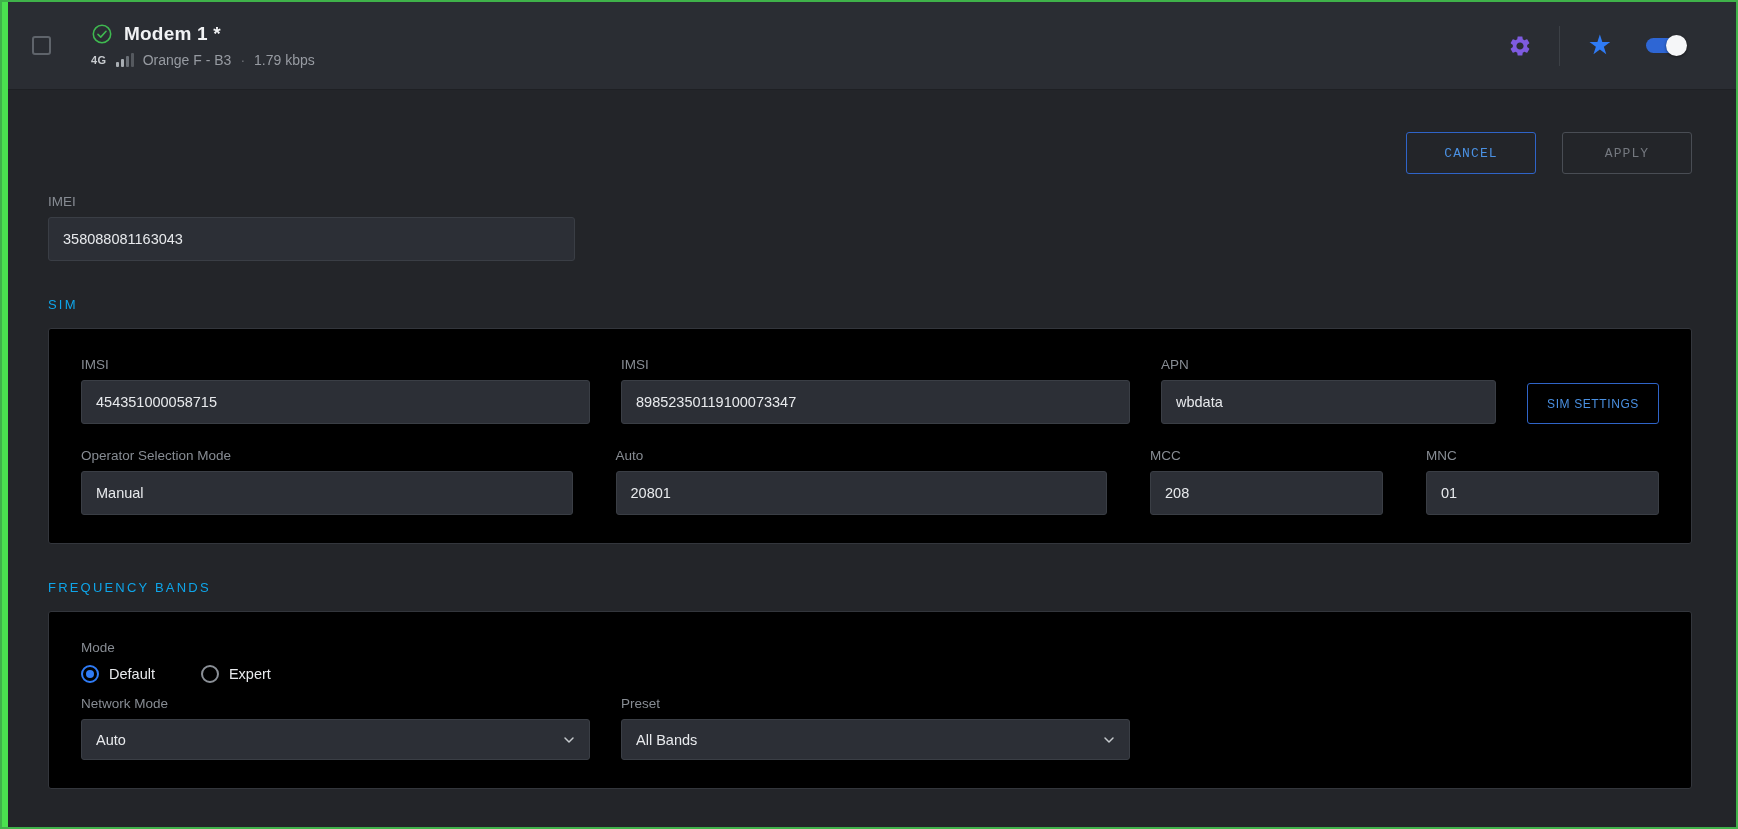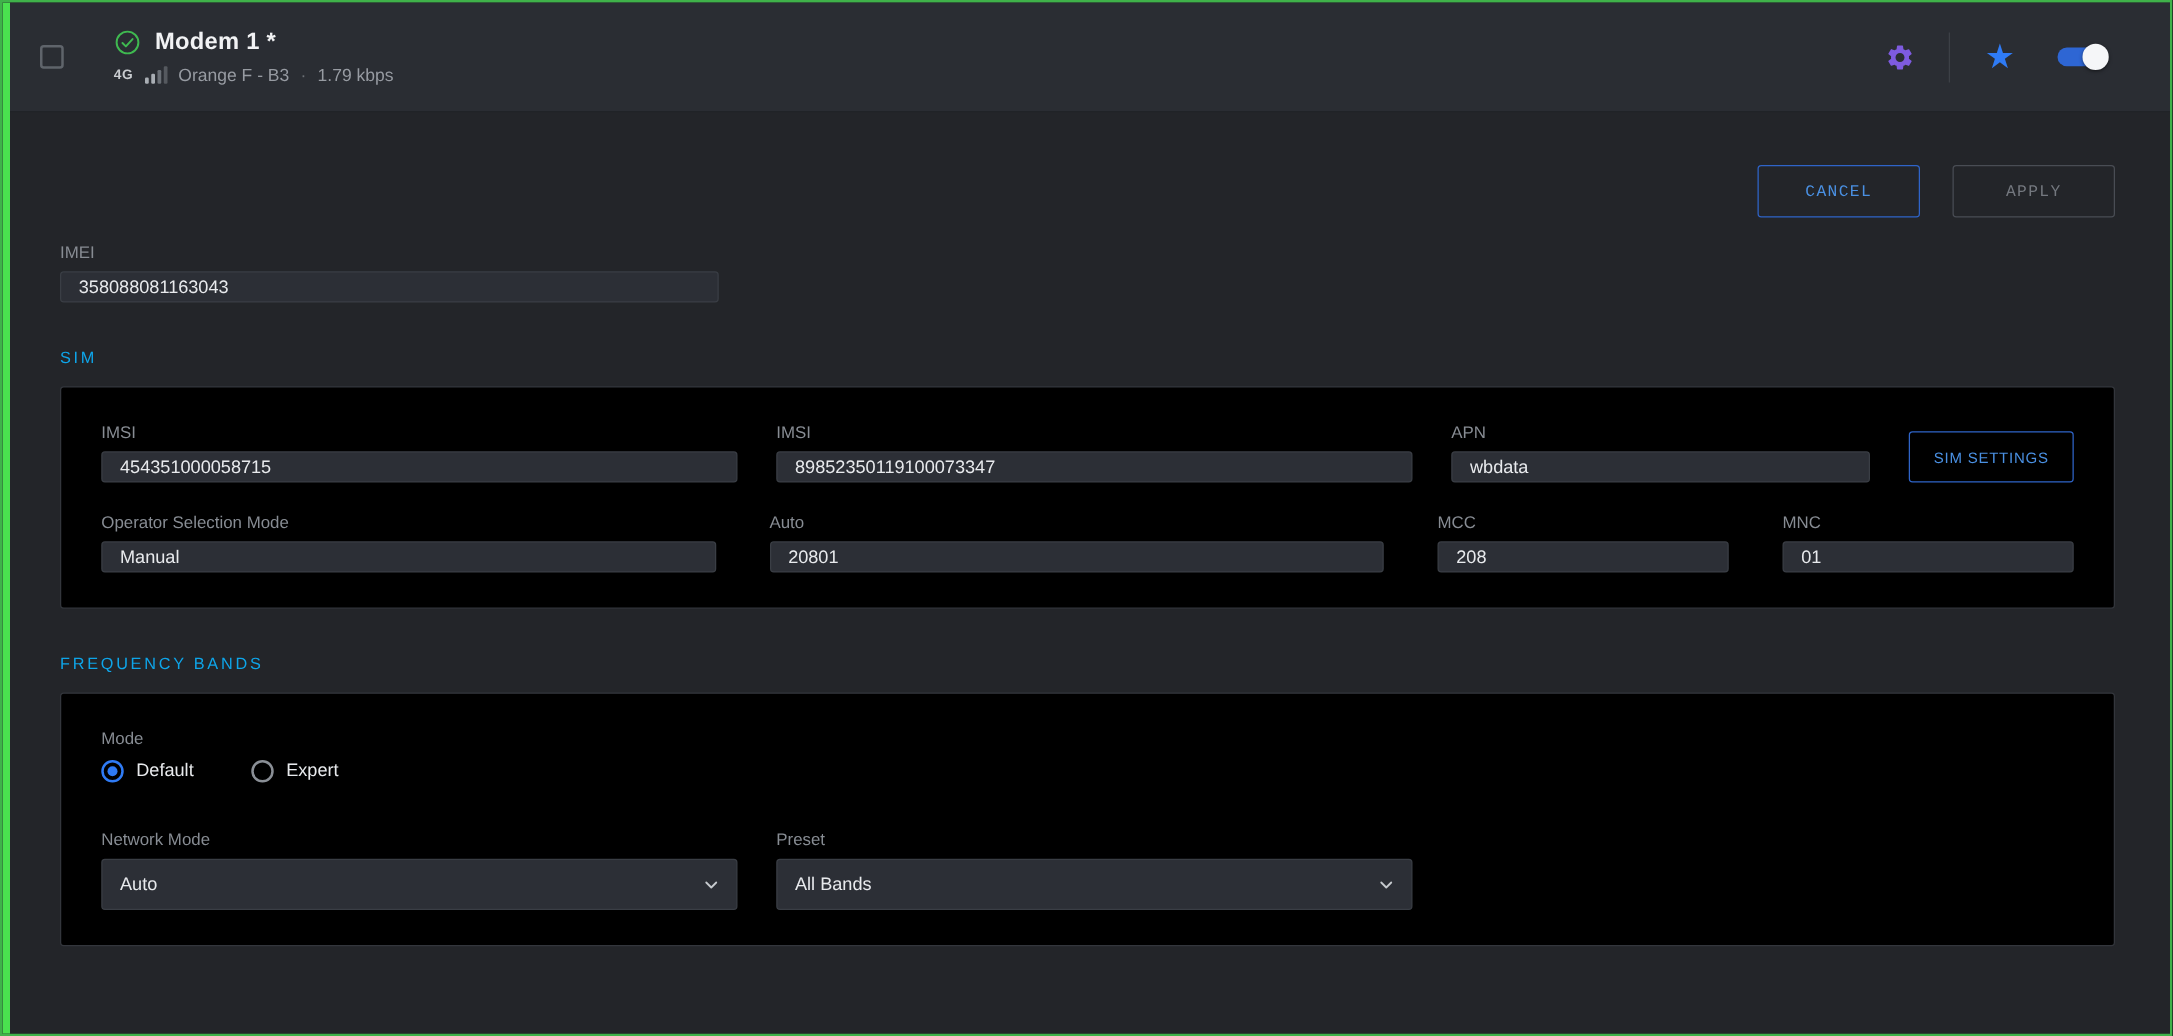--- a/index.html
+++ b/index.html
@@ -65,21 +65,21 @@
     height:42px; min-width:130px; padding:0 26px;
     background:transparent; border-radius:3px;
     font-size:13px; letter-spacing:1.1px; font-weight:500;
     font-family:inherit; cursor:pointer;
   }
   .btn-cancel { border:1px solid #2f64c8; color:#4a90e2; }
   .btn-apply  { border:1px solid #494d54; color:#74787f; }
 
   .field-label { display:block; font-size:13.5px; color:#878c93; margin-bottom:8px; }
   .text-input {
-    width:100%; height:25px;
+    width:100%; height:44px;
     background:#2c2f36; border:1px solid #3a3e45; border-radius:3px;
     color:#e8eaed; font-size:14.5px; padding:0 14px;
     font-family:inherit; outline:none;
   }
 
   .imei-group { margin-top:20px; width:527px; }
 
   .section-label {
     margin-top:36px; font-size:13px; letter-spacing:2.2px;
     color:#0ea5e9; font-weight:400;
@@ -107,21 +107,21 @@
   .radio .circle {
     width:18px; height:18px; border:2px solid #8a8f96; border-radius:50%;
     position:relative; flex:0 0 auto;
   }
   .radio.checked .circle { border-color:#2f7bf5; }
   .radio.checked .circle::after {
     content:""; position:absolute; inset:3px; background:#2f7bf5; border-radius:50%;
   }
   .radio .radio-label { font-size:14.5px; color:#e8eaed; }
 
-  .dd-row { display:flex; gap:31px; margin-top:38px; }
+  .dd-row { display:flex; gap:31px; margin-top:13px; }
   .dd-group { width:509px; }
   .dropdown {
     position:relative; height:41px; width:100%;
     background:#2c2f36; border:1px solid #3a3e45; border-radius:3px;
     display:flex; align-items:center; padding:0 60px 0 14px;
     color:#e8eaed; font-size:14.5px; cursor:pointer;
   }
   .dropdown svg { position:absolute; right:12px; top:50%; transform:translateY(-50%); }
 </style>
 </head>

